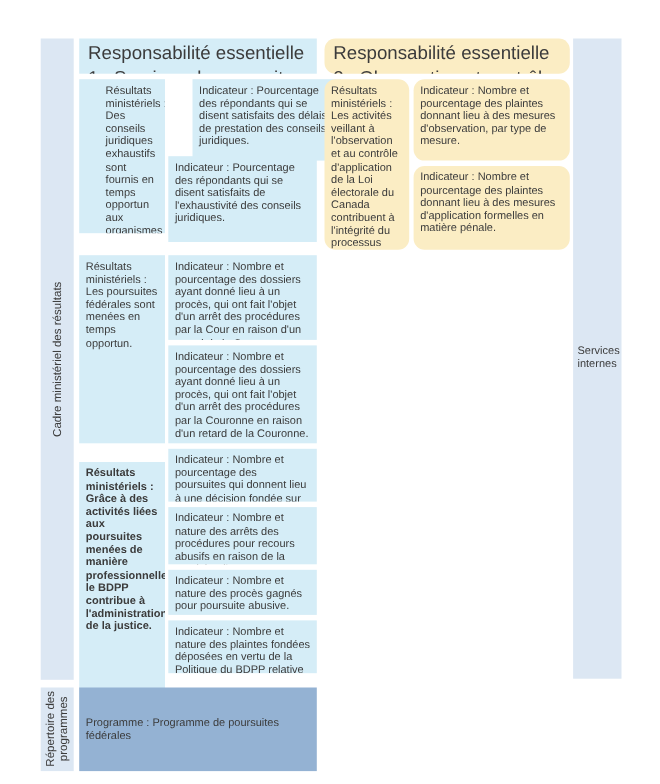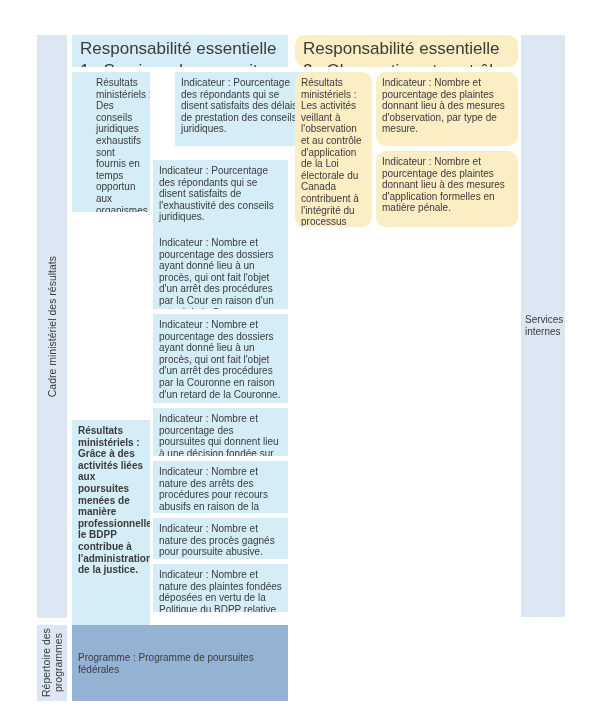--- a/index.html
+++ b/index.html
@@ -44,21 +44,21 @@
   .vcenter{display:flex;align-items:center;}
   
   .rail1{left:37px;top:35px;width:30px;height:583px;}
   .rail2{left:37px;top:625px;width:30px;height:76px;}
   
   .hdr1{left:72px;top:35px;width:216px;height:32px;}
   .hdr2{left:295px;top:35px;width:223px;height:32px;}
   
   .r1res{left:72px;top:72px;width:78px;height:140px;padding-left:24px;}
   .r1i1{left:153px;top:72px;width:135px;height:74px;margin-left:22px;}
-  .r1i2{left:153px;top:160px;width:135px;height:78px;}
+  .r1i2{left:153px;top:142px;width:135px;height:78px;}
   .r2res{left:72px;top:232px;width:78px;height:171px;}
   .r2i1{left:153px;top:232px;width:135px;height:77px;}
   .r2i2{left:153px;top:314px;width:135px;height:89px;}
   .r3res{left:72px;top:420px;width:78px;height:256px;font-weight:bold;}
   .r3i1{left:153px;top:408px;width:135px;height:48px;}
   .r3i2{left:153px;top:461px;width:135px;height:52px;}
   .r3i3{left:153px;top:518px;width:135px;height:41px;}
   .r3i4{left:153px;top:564px;width:135px;height:48px;}
   
   .c2res{left:295px;top:72px;width:77px;height:155px;}
@@ -82,20 +82,21 @@
     <span class="vtext">Répertoire des programmes</span>
   </div>
 
   <div class="cell hdr hdr1 fill-blue">Responsabilité essentielle 1&nbsp;: Services de poursuite</div>
   <div class="cell hdr hdr2 fill-yellow">Responsabilité essentielle 2&nbsp;: Observation et contrôle d'application de la loi électorale</div>
 
   <div class="cell r1res fill-blue">Résultats ministériels&nbsp;: Des conseils juridiques exhaustifs sont fournis en temps opportun aux organismes d'enquête.</div>
   <div class="cell r1i1 fill-blue">Indicateur&nbsp;: Pourcentage des répondants qui se disent satisfaits des délais de prestation des conseils juridiques.</div>
   <div class="cell r1i2 fill-blue">Indicateur&nbsp;: Pourcentage des répondants qui se disent satisfaits de l'exhaustivité des conseils juridiques.</div>
 
+  <div class="cell r2res fill-blue">Résultats ministériels&nbsp;: Les poursuites fédérales sont menées en temps opportun.</div>
   <div class="cell r2i1 fill-blue">Indicateur&nbsp;: Nombre et pourcentage des dossiers ayant donné lieu à un procès, qui ont fait l'objet d'un arrêt des procédures par la Cour en raison d'un retard de la Couronne.</div>
   <div class="cell r2i2 fill-blue">Indicateur&nbsp;: Nombre et pourcentage des dossiers ayant donné lieu à un procès, qui ont fait l'objet d'un arrêt des procédures par la Couronne en raison d'un retard de la Couronne.</div>
 
   <div class="cell r3res fill-blue">Résultats ministériels&nbsp;: Grâce à des activités liées aux poursuites menées de manière professionnelle, le BDPP contribue à l'administration de la justice.</div>
   <div class="cell r3i1 fill-blue">Indicateur&nbsp;: Nombre et pourcentage des poursuites qui donnent lieu à une décision fondée sur la preuve.</div>
   <div class="cell r3i2 fill-blue">Indicateur&nbsp;: Nombre et nature des arrêts des procédures pour recours abusifs en raison de la conduite d'un procureur fédéral.</div>
   <div class="cell r3i3 fill-blue">Indicateur&nbsp;: Nombre et nature des procès gagnés pour poursuite abusive.</div>
   <div class="cell r3i4 fill-blue">Indicateur&nbsp;: Nombre et nature des plaintes fondées déposées en vertu de la Politique du BDPP relative aux plaintes.</div>
 
   <div class="cell c2res fill-yellow">Résultats ministériels&nbsp;: Les activités veillant à l'observation et au contrôle d'application de la Loi électorale du Canada contribuent à l'intégrité du processus électoral.</div>

